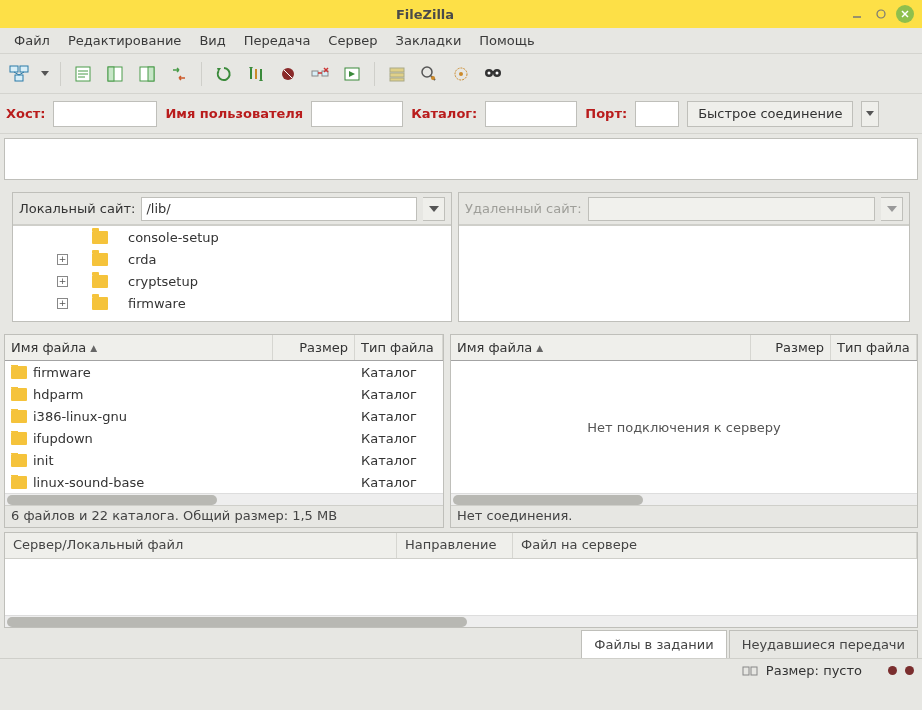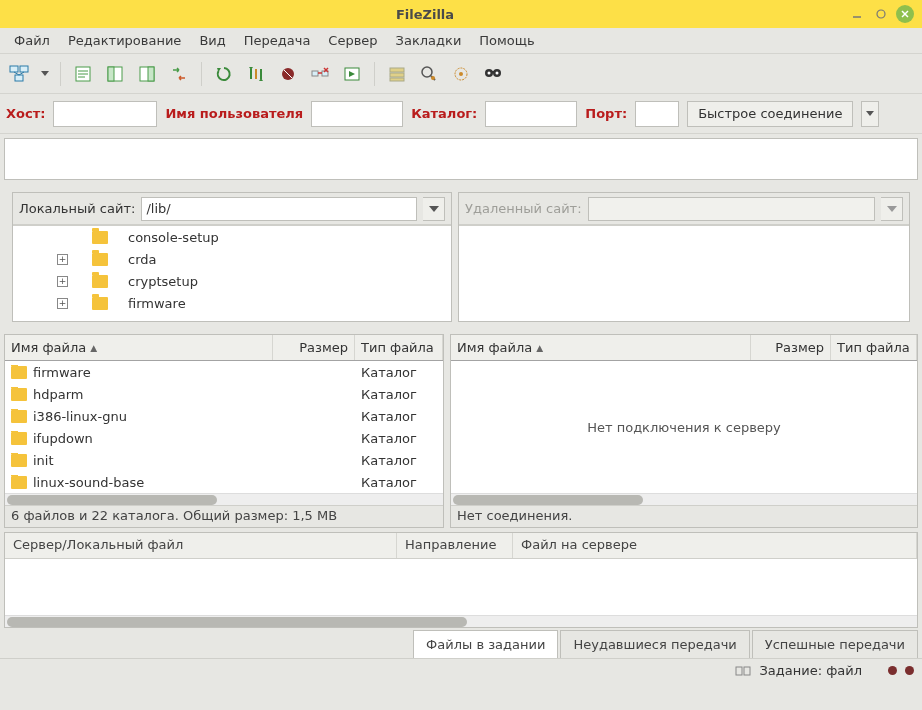--- a/index.html
+++ b/index.html
@@ -369,25 +369,24 @@
   </div>
   <div class="queue-body"></div>
   <div class="hscroll">
       <div class="thumb" style="left:2px;width:460px"></div>
     </div>
 </div>
 
 <div class="tabs">
   <div class="tab active">Файлы в задании</div>
   <div class="tab">Неудавшиеся передачи</div>
-  <div class="tab">Успешные передачи</div>
 </div>
 
 <div class="statusbar">
   <svg width="16" height="14">
       <rect x="1" y="3" width="6" height="8" fill="none" stroke="#888"></rect>
       <rect x="9" y="3" width="6" height="8" fill="none" stroke="#888"></rect>
     </svg>
-  <span>Задание: файл</span>
+  <span>Размер: пусто</span>
   <span style="width:10px"></span>
   <span class="led" style="background:#7a2e2e"></span>
   <span class="led" style="background:#7a2e2e"></span>
 </div>
 
 </body></html>

